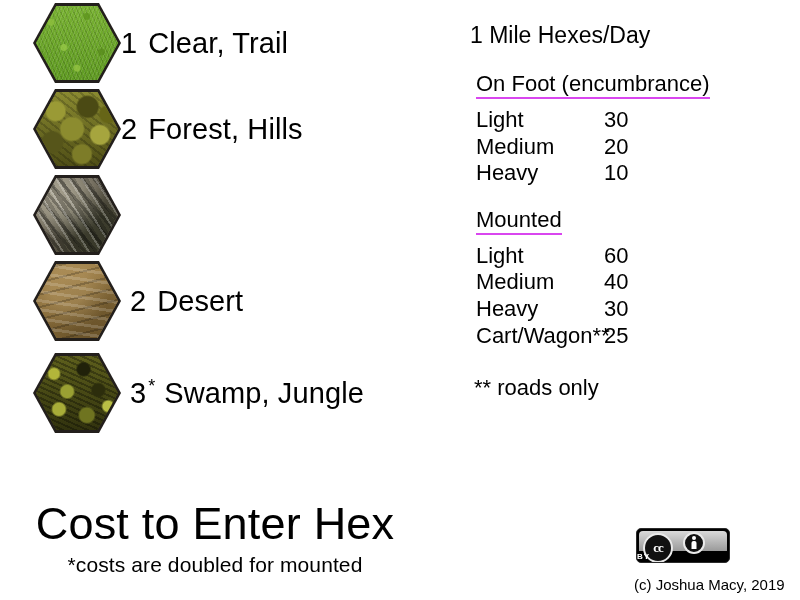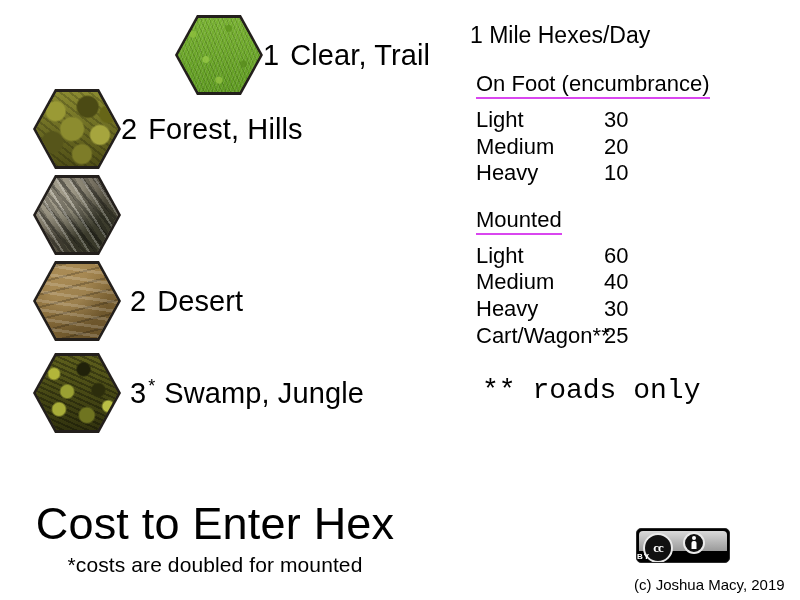--- a/index.html
+++ b/index.html
@@ -99,21 +99,21 @@
   .rates-title{font-size:23px;line-height:1;margin-bottom:26px;white-space:nowrap;}
   .section{margin-left:6px;}
   .section-head{
     font-size:22px;line-height:1;display:inline-block;
     border-bottom:2px solid #d946ef;padding-bottom:2px;margin-bottom:8px;white-space:nowrap;
   }
   .rate-row{display:flex;font-size:22px;line-height:1.21;white-space:nowrap;}
   .rate-row .lbl{width:128px;flex:0 0 auto;}
   .rate-row .val{flex:0 0 auto;}
   .gap{height:22px;}
-  .footnote{font-size:28px;line-height:1;margin-top:28px;margin-left:12px;font-family:Liberation Mono, monospace;}
+  .footnote{font-size:22px;line-height:1;margin-top:28px;margin-left:4px;}
 
   
   .cc-area{position:absolute;left:636px;top:528px;width:160px;}
   .cc-badge{
     position:relative;width:92px;height:33px;border-radius:5px;
     background:#000;border:1px solid #2b2b2b;overflow:hidden;
   }
   .cc-top{
     position:absolute;left:2px;top:2px;right:2px;height:20px;border-radius:4px 4px 0 0;
     background:linear-gradient(180deg,#d9d9d9 0%,#9a9a9a 100%);
@@ -136,21 +136,21 @@
   }
   .credit{font-size:15px;line-height:1;margin-top:14px;white-space:nowrap;margin-left:-2px;}
 </style>
 </head>
 <body>
 
 <div class="page">
 
   <div class="terrain-list">
 
-    <div class="terrain-row" style="top:12px;justify-content:flex-end;">
+    <div class="terrain-row" style="top:0px;">
       <div class="hex-wrap">
         <div class="hex border"></div>
         <div class="hex fill tex-clear"></div>
       </div>
       <div class="terrain-label">
         <span class="cost">1</span><span class="name">Clear, Trail</span>
       </div>
     </div>
 
     <div class="terrain-row" style="top:86px;">

